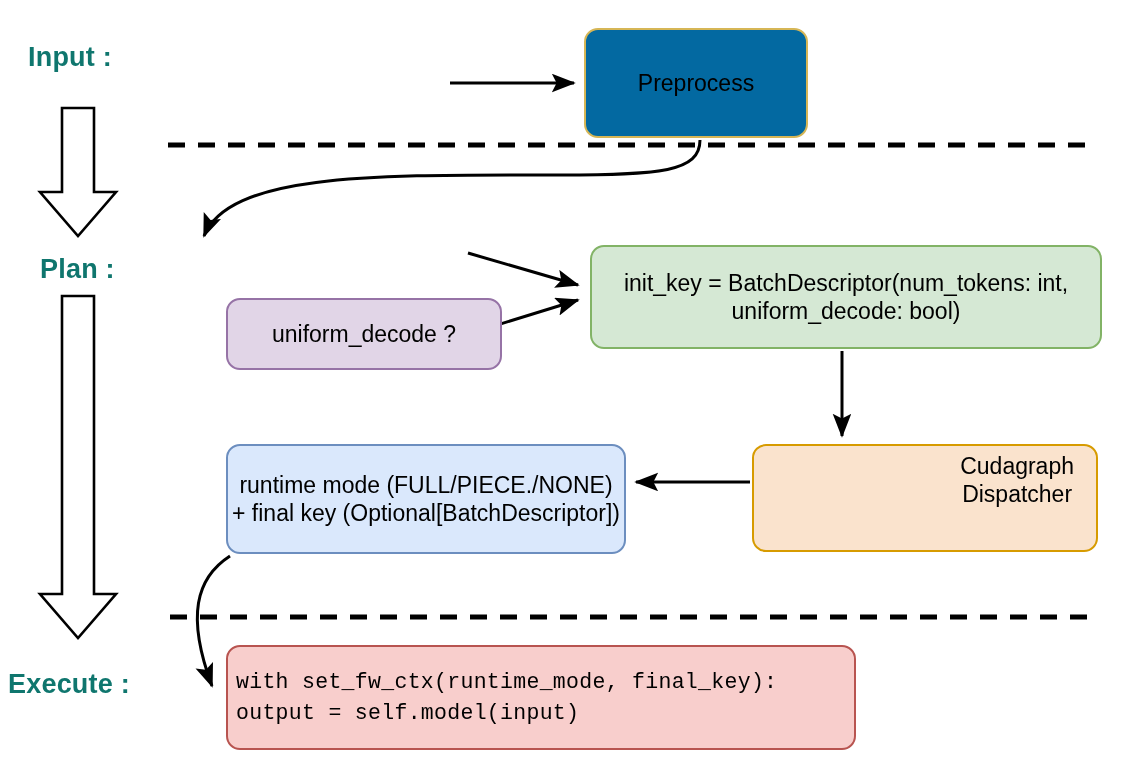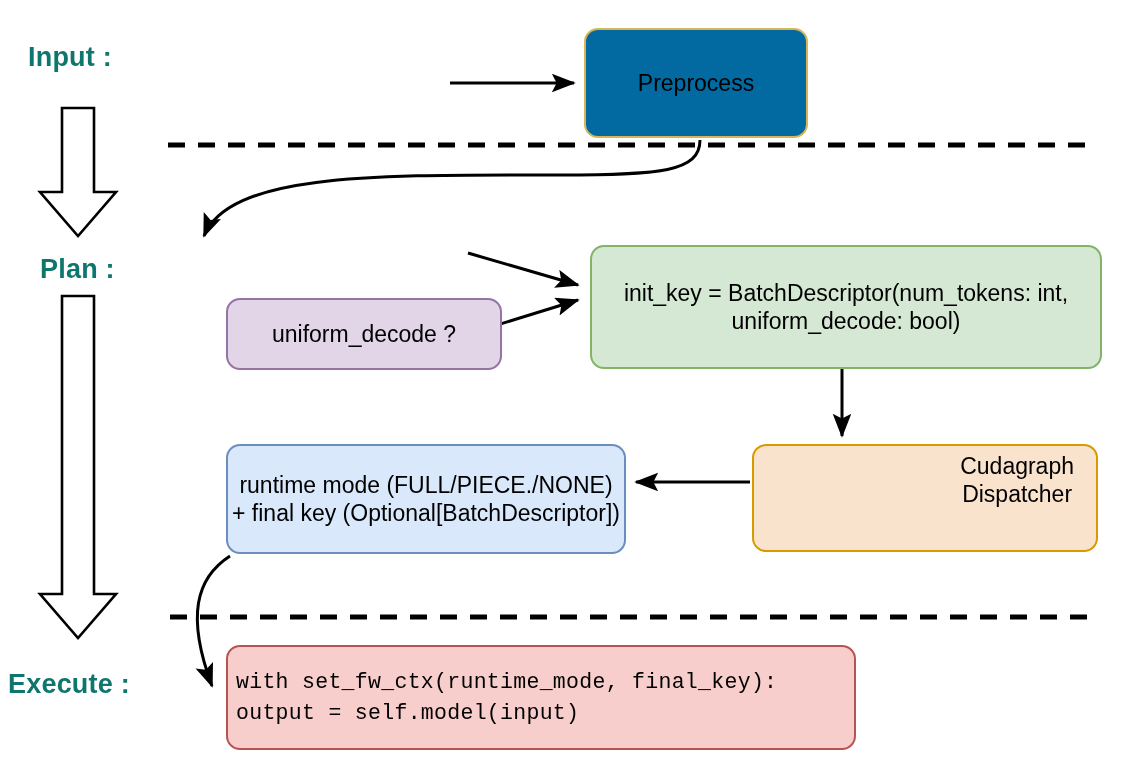--- a/index.html
+++ b/index.html
@@ -58,21 +58,21 @@
     padding-left: 8px;
     line-height: 1.42;
     letter-spacing: 0.3px;
   }
 
   
   #node-input-batch  { left: 224px; top: 28px;  width: 224px; height: 110px; }
   #node-preprocess   { left: 584px; top: 28px;  width: 224px; height: 110px; }
   #node-cg-padding   { left: 226px; top: 210px; width: 240px; height: 72px;  }
   #node-uniform-dec  { left: 226px; top: 298px; width: 276px; height: 72px;  }
-  #node-init-key     { left: 590px; top: 245px; width: 512px; height: 124px; }
+  #node-init-key     { left: 590px; top: 245px; width: 512px; height: 104px; }
   #node-cudagraph    { left: 752px; top: 444px; width: 346px; height: 108px;
                        align-items: flex-start; justify-content: flex-end;
                        padding: 6px 22px 0 0; }
   #node-dispatch     { left: 752px; top: 444px; width: 180px; height: 75px;  }
   #node-runtime-mode { left: 226px; top: 444px; width: 400px; height: 110px; }
   #node-code         { left: 226px; top: 645px; width: 630px; height: 105px; }
 
   #label-input   { left: 28px;  top: 42px;  }
   #label-plan    { left: 40px;  top: 232px; margin-top: 22px; }
   #label-execute { left: 8px;   top: 669px; }

